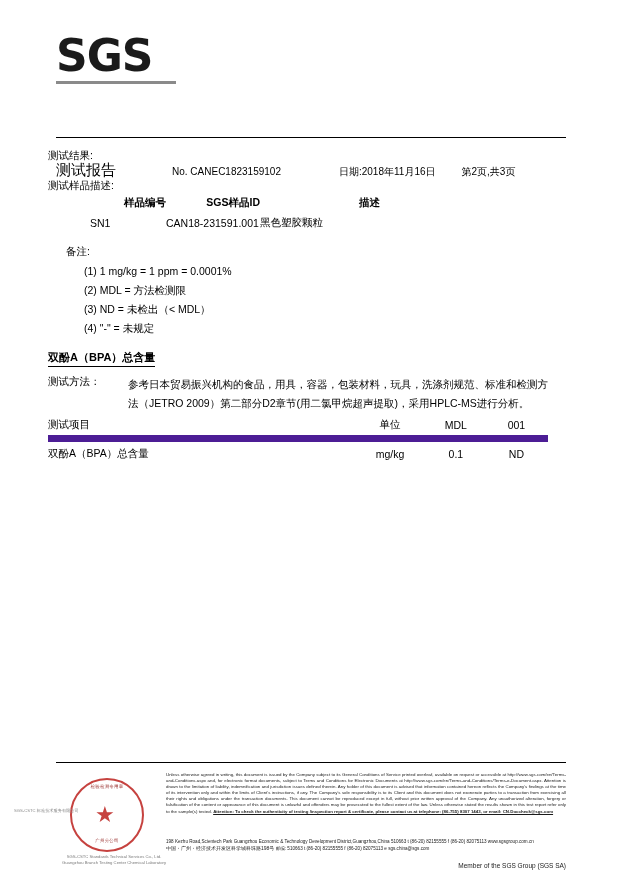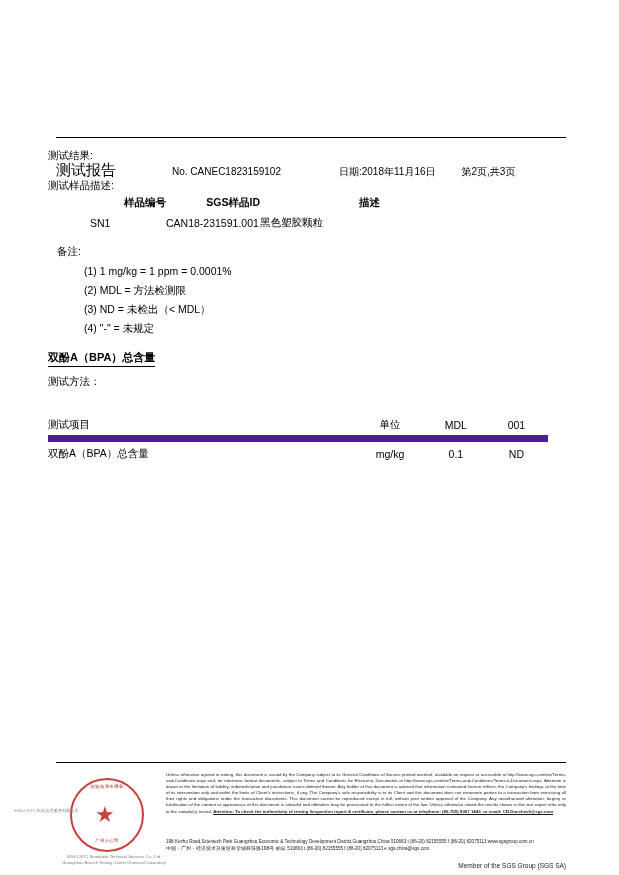--- a/index.html
+++ b/index.html
@@ -107,21 +107,21 @@
   .sample-table td {
     text-align: left;
     padding: 0;
     white-space: nowrap;
   }
   .col-a { width: 76px; }
   .col-b { width: 94px; }
   .col-c { width: 120px; margin-top: 36px; }
   .sample-table td.col-a { padding-left: 6px; }
 
-  .lbl-notes { left: 57px; top: 243px; }
+  .lbl-notes { left: 66px; top: 243px; }
   .notes {
     position: absolute;
     left: 84px;
     top: 262px;
     font-size: 10.5px;
     line-height: 19px;
   }
 
   
   .section-title {
@@ -273,20 +273,24 @@
     text-align: right;
     font-size: 6.5px;
     color: #1b1b1b;
   }
 </style>
 </head>
 <body>
 
 <div class="page">
 
+  <div class="logo-block">
+    <div class="logo-text">SGS</div>
+    <div class="logo-rule"></div>
+  </div>
 
   <div class="title-row">
     <div class="doc-title">测试报告</div>
     <div class="title-meta">
       <span class="meta-no"><span>No.</span>&nbsp;<span>CANEC1823159102</span></span>
       <span class="meta-date"><span>日期:</span><span>2018年11月16日</span></span>
       <span class="meta-page">第2页,共3页</span>
     </div>
   </div>
   <div class="rule-main"></div>
@@ -314,20 +318,21 @@
   <div class="body-text lbl-notes">备注:</div>
   <div class="notes">
     <div>(1) 1 mg/kg = 1 ppm = 0.0001%</div>
     <div>(2) MDL = 方法检测限</div>
     <div>(3) ND = 未检出（&lt; MDL）</div>
     <div>(4) "-" = 未规定</div>
   </div>
 
   <div class="section-title">双酚A（BPA）总含量</div>
   <div class="method-label">测试方法：</div>
+  <div class="method-text">参考日本贸易振兴机构的食品，用具，容器，包装材料，玩具，洗涤剂规范、标准和检测方法（JETRO 2009）第二部分D2章节(用二氯甲烷超声提取)，采用HPLC-MS进行分析。</div>
 
   <table class="res-table">
     <thead>
       <tr>
         <th class="h-item">测试项目</th>
         <th class="h-unit">单位</th>
         <th class="h-mdl">MDL</th>
         <th class="h-001">001</th>
       </tr>
     </thead>

